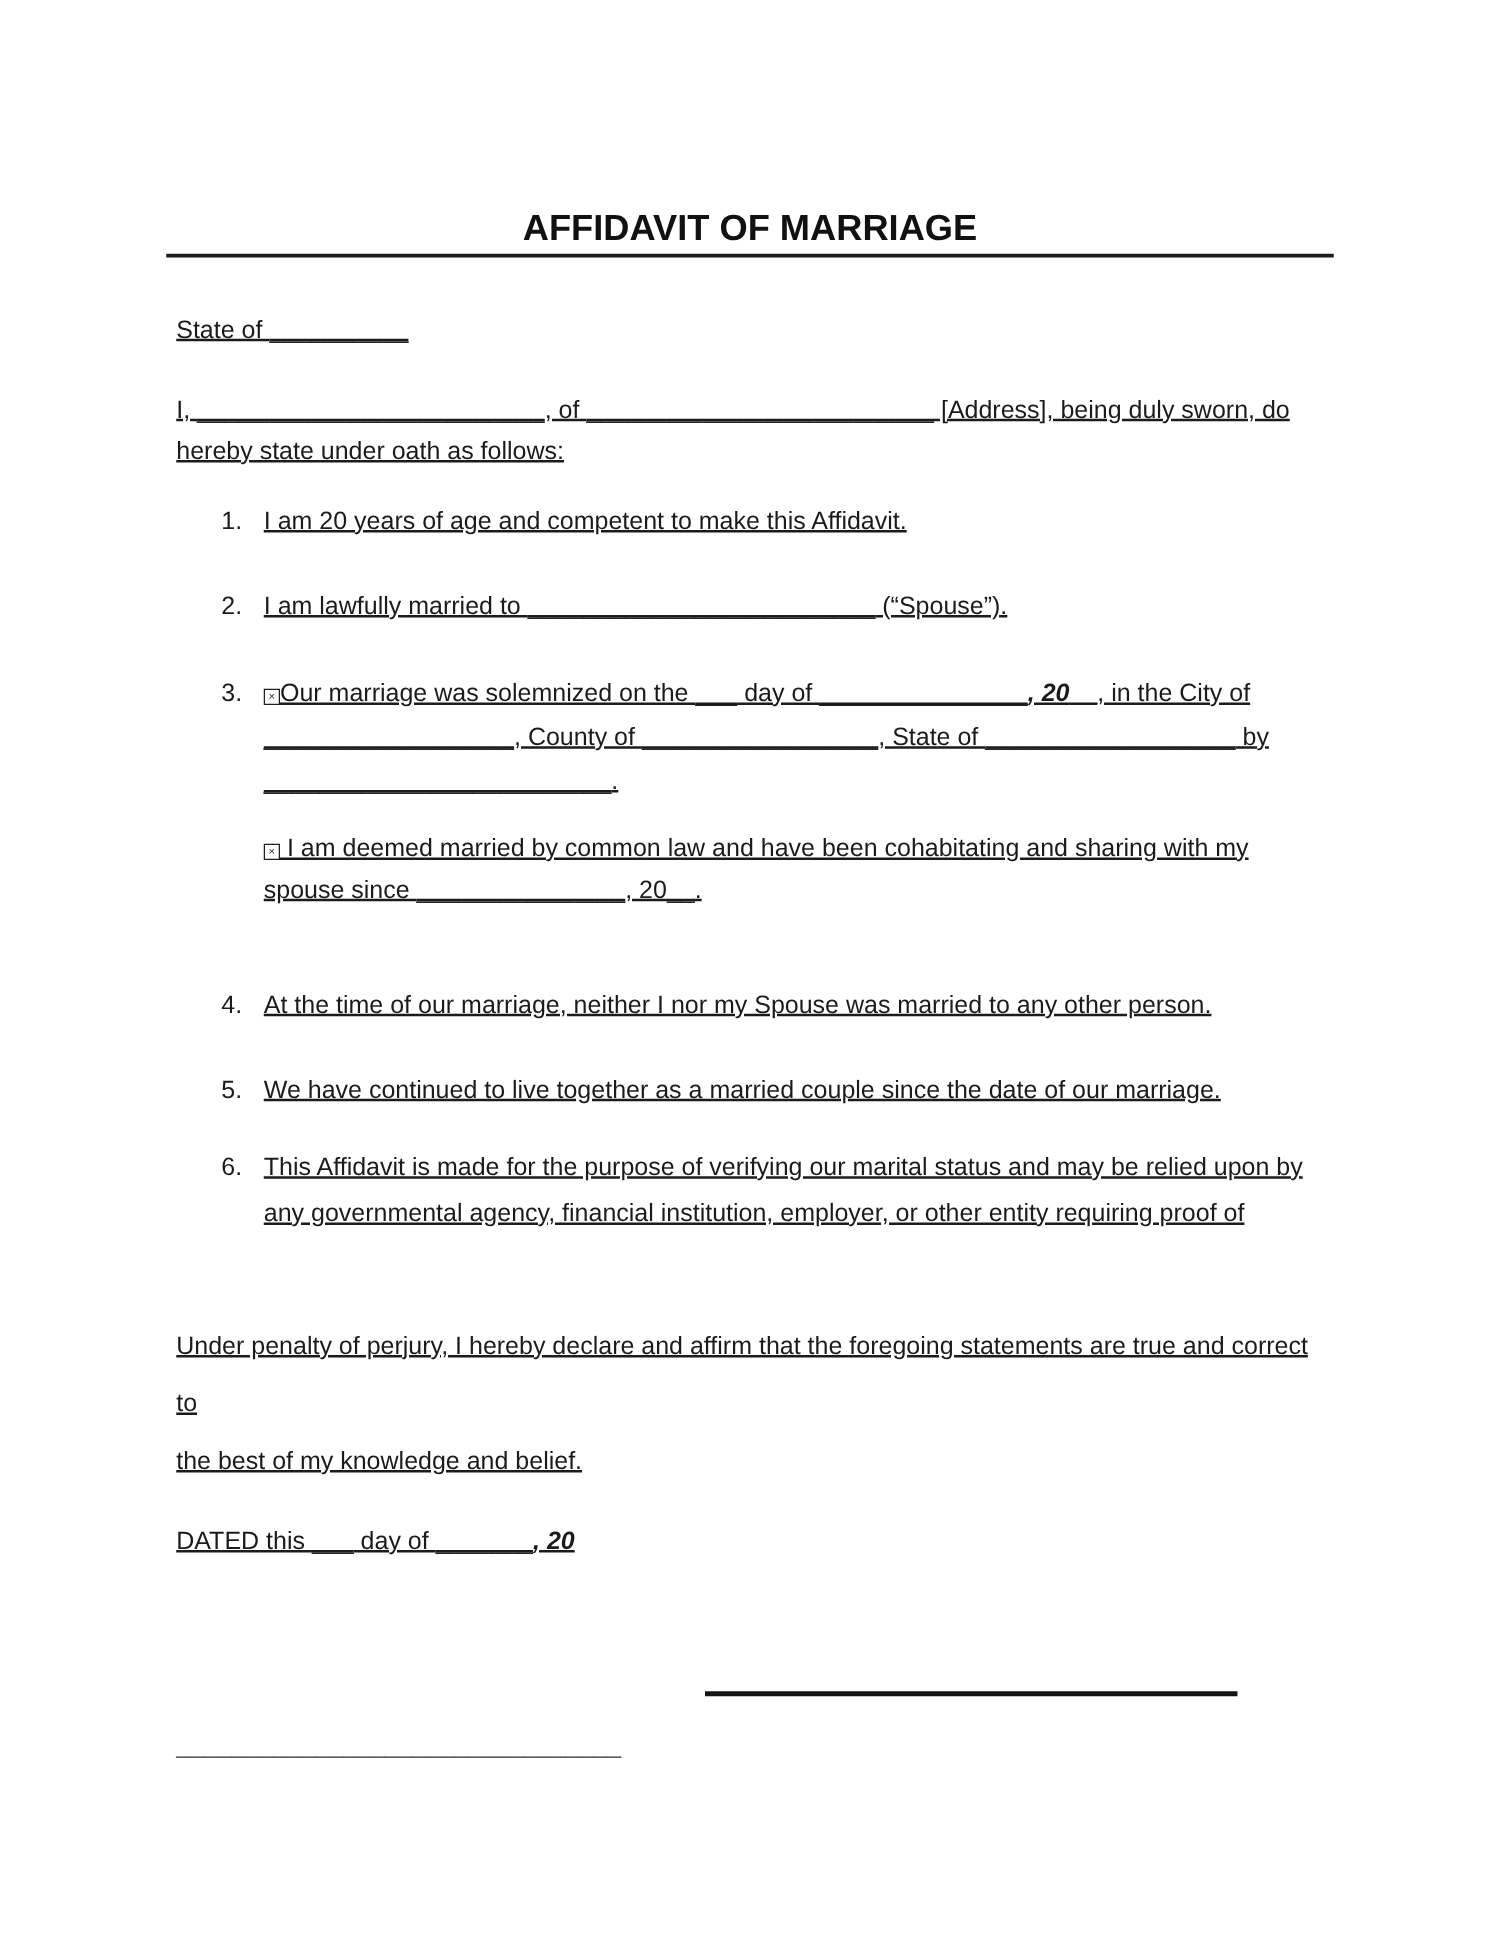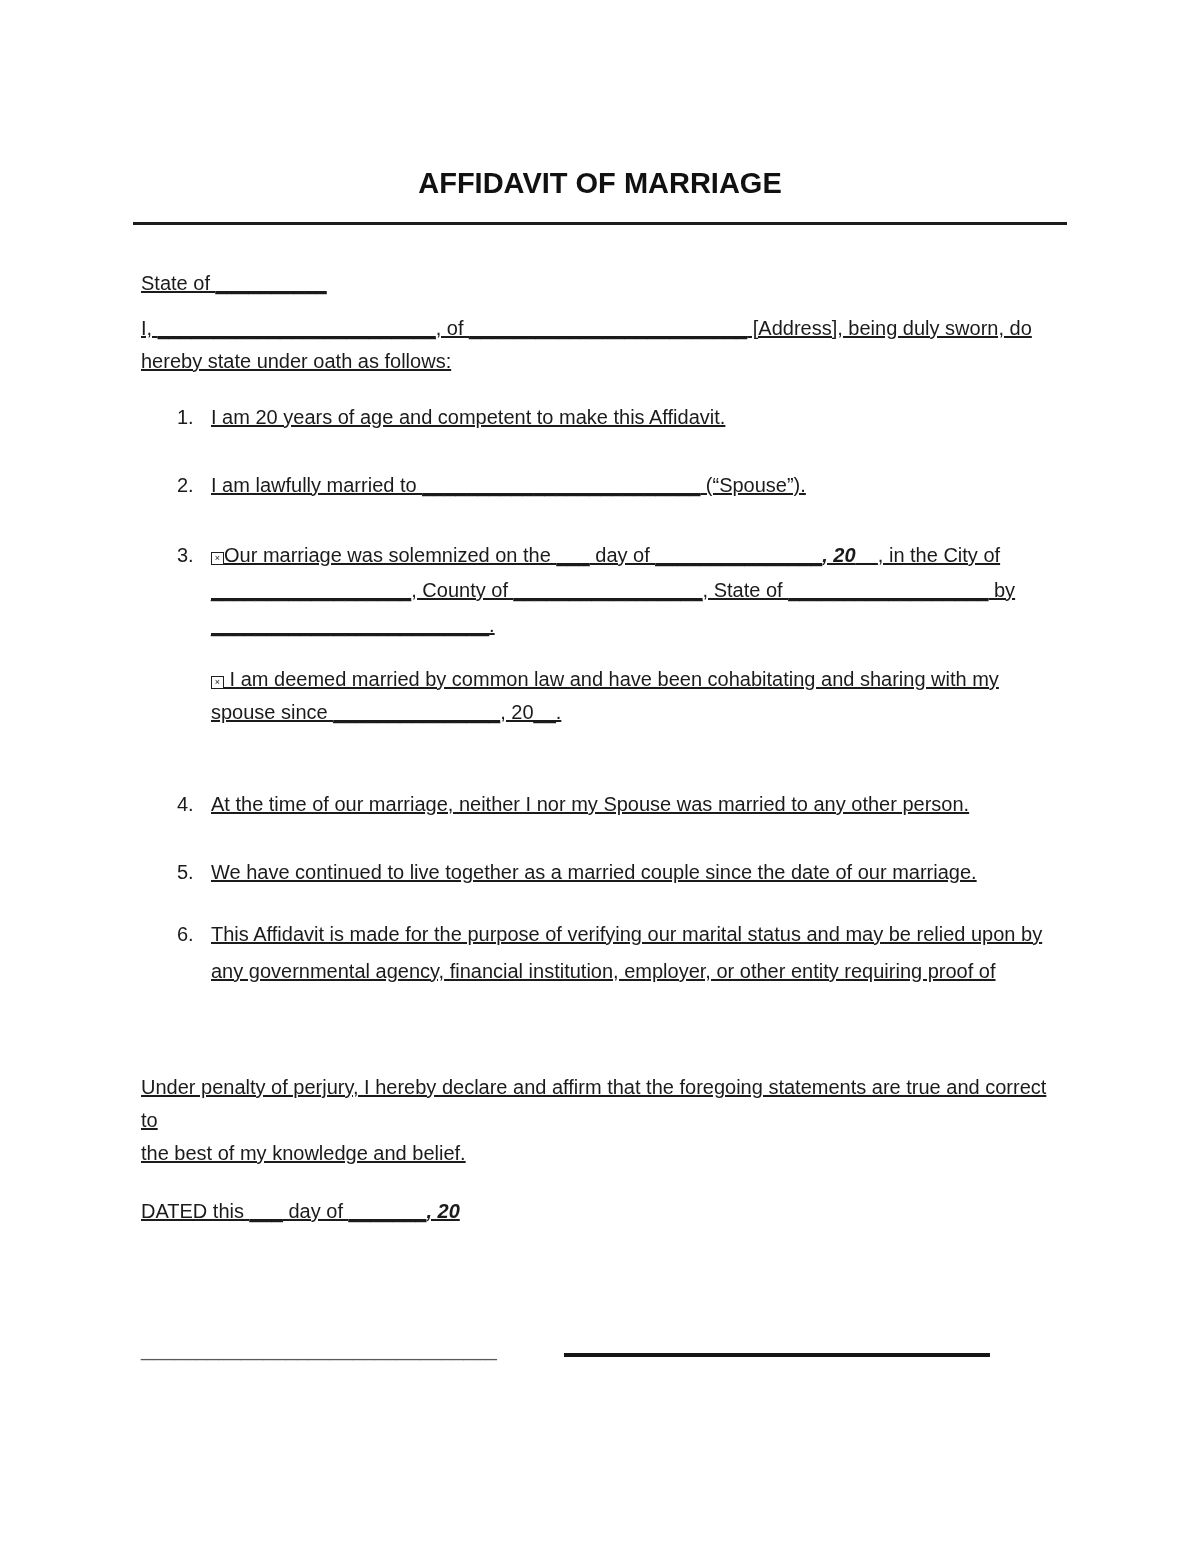--- a/index.html
+++ b/index.html
@@ -10,63 +10,63 @@
     background: #ffffff;
     font-family: "Liberation Sans", sans-serif;
     font-size: 20px;
     color: #1b1b1b;
     overflow: hidden;
   }
   .title-wrap { margin: 0 133px; padding-top: 166px; }
   .title-inner {
     text-align: center;
     border-bottom: 3px solid #1c1c1c;
-    padding-bottom: 22px;
+    padding-bottom: 3px;
   }
   .doc-title {
     margin: 0;
     font-size: 29px;
     line-height: 34px;
     font-weight: bold;
     color: #111;
   }
   .content { margin: 0 141px; text-decoration: underline; }
   .venue { margin-top: 42px; line-height: 33px; }
-  .intro { margin-top: 12px; line-height: 33px; }
+  .intro { margin-top: 31px; line-height: 33px; }
   .list-item { position: relative; padding-left: 70px; line-height: 33px; }
   .num { position: absolute; left: 36px; top: 0; }
   .item1 { margin-top: 23px; }
   .item2 { margin-top: 35px; }
   .item3 { margin-top: 36px; line-height: 35px; }
   .common-law { margin: 20px 0 0 70px; line-height: 33px; }
   .item4 { margin-top: 59px; }
   .item5 { margin-top: 35px; }
   .item6 { margin-top: 27px; line-height: 37px; }
-  .closing { margin-top: 81px; line-height: 33px; }
+  .closing { margin-top: 64px; line-height: 46px; }
   .dated { margin-top: 25px; line-height: 33px; }
   .cb {
     display: inline-block;
     width: 13px; height: 13px;
     box-sizing: border-box;
     border: 1.5px solid #1e1e1e;
     font-size: 9px;
     line-height: 10px;
     text-align: center;
     vertical-align: 1px;
     font-style: normal;
     font-weight: normal;
     color: #1b1b1b;
   }
   .bi { font-weight: bold; font-style: italic; }
   .b  { font-weight: bold; }
   .blank { white-space: nowrap; }
   .sig-underscores {
     position: absolute;
     left: 141px;
-    top: 1338px;
+    top: 1385px;
     color: #5a5a5a;
     font-size: 20px;
   }
   .sig-line {
     position: absolute;
     left: 564px;
     top: 1353px;
     width: 426px;
     height: 4px;
     background: #161616;

